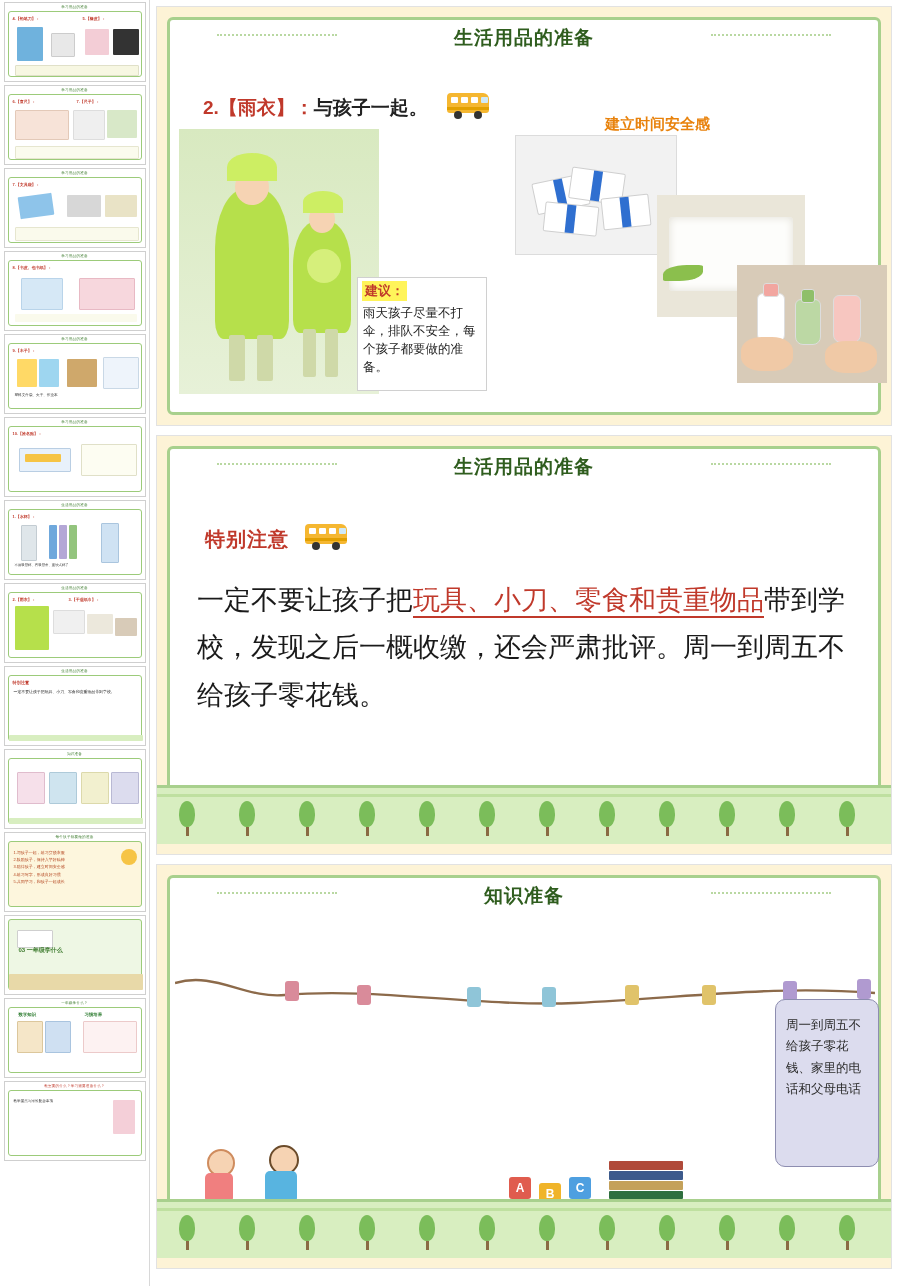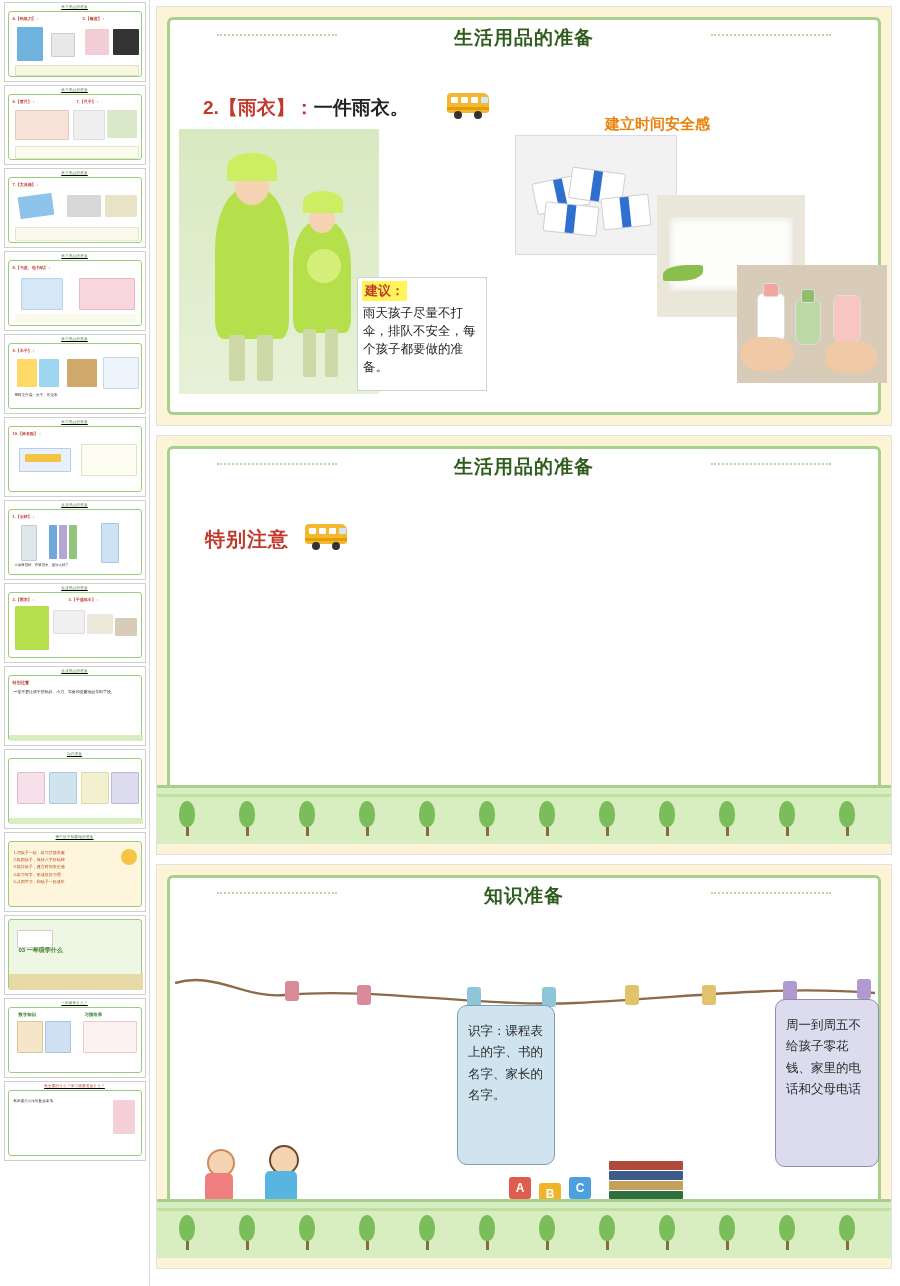--- a/index.html
+++ b/index.html
@@ -2,21 +2,21 @@
 <html><head>
 <meta charset="utf-8">
 <style>
   html,body{margin:0;padding:0;}
   body{
     width:900px;height:1286px;
     background:#ffffff;
     font-family:"Liberation Sans","DejaVu Sans",sans-serif;
     overflow:hidden;
   }
-  .page{position:relative;width:900px;height:1096px;display:flex;text-decoration:underline;}
+  .page{position:relative;width:900px;height:1096px;display:flex;}
 
   
   .rail{
     width:150px;flex:0 0 150px;height:1286px;
     background:#ffffff;
     border-right:1px solid #d8d8d8;
     box-sizing:border-box;
     padding:2px 3px;
   }
   .thumb{
@@ -278,21 +278,21 @@
 
   <div class="slides">
 
     <div class="slide slide-1">
       <div class="inner-card"></div>
       <div class="title-dots left"></div>
       <div class="title-dots right"></div>
       <div class="slide-title">生活用品的准备</div>
 
       <div class="s1-h2">
-        <span>2.【雨衣】：</span><span class="tail">一件雨衣。</span>
+        <span>2.【雨衣】：</span><span class="tail">与孩子一起。</span>
       </div>
 
       <div class="bus" style="left:290px;top:86px;">
         <div class="body"></div>
         <div class="stripe"></div>
         <div class="win" style="left:4px;"></div>
         <div class="win" style="left:14px;"></div>
         <div class="win" style="left:24px;"></div>
         <div class="win" style="left:34px;background:#cfe9f8;"></div>
         <div class="wheel" style="left:7px;"></div>
@@ -364,20 +364,23 @@
         <div class="body"></div>
         <div class="stripe"></div>
         <div class="win" style="left:4px;"></div>
         <div class="win" style="left:14px;"></div>
         <div class="win" style="left:24px;"></div>
         <div class="win" style="left:34px;background:#cfe9f8;"></div>
         <div class="wheel" style="left:7px;"></div>
         <div class="wheel" style="left:27px;"></div>
       </div>
 
+      <div class="s2-body">
+        <span>一定不要让孩子把</span><span class="mark">玩具、小刀、零食和贵重物品</span><span>带到学校，发现之后一概收缴，还会严肃批评。周一到周五不给孩子零花钱。</span>
+      </div>
 
       <div class="fence">
         <div class="rail-line"></div>
         <div class="tree" style="left:22px;">
             <div class="crown"></div>
             <div class="trunk"></div>
           </div>
         <div class="tree" style="left:82px;">
             <div class="crown"></div>
             <div class="trunk"></div>
@@ -437,21 +440,20 @@
 
       <div class="peg" style="left:128px;top:116px;background:#d98b9a;"></div>
       <div class="peg" style="left:200px;top:120px;background:#d98b9a;"></div>
       <div class="peg" style="left:310px;top:122px;background:#8fc5d8;"></div>
       <div class="peg" style="left:385px;top:122px;background:#8fc5d8;"></div>
       <div class="peg" style="left:468px;top:120px;background:#e0c36a;"></div>
       <div class="peg" style="left:545px;top:120px;background:#e0c36a;"></div>
       <div class="peg" style="left:626px;top:116px;background:#b09ad0;"></div>
       <div class="peg" style="left:700px;top:114px;background:#b09ad0;"></div>
 
-      <div class="note-card" style="left:300px;top:140px;width:98px;height:160px;background:#cfe4ef;border:1.5px solid #7f9cb0;">识字：课程表上的字、书的名字、家长的名字。</div>
       <div class="note-card" style="left:618px;top:134px;width:104px;height:168px;background:#dcdcee;border:1.5px solid #8d8db0;">周一到周五不给孩子零花钱、家里的电话和父母电话</div>
 
       <div class="kid" style="left:36px;top:284px;width:56px;height:86px;">
         <div style="position:absolute;left:14px;top:0;width:24px;height:24px;border-radius:50%;background:#f6d3b3;border:2px solid #cf8c5e;"></div>
         <div style="position:absolute;left:12px;top:24px;width:28px;height:30px;background:#f07f7f;border-radius:5px;"></div>
         <div style="position:absolute;left:14px;top:54px;width:10px;height:26px;background:#f6d3b3;"></div>
         <div style="position:absolute;left:30px;top:54px;width:10px;height:26px;background:#f6d3b3;transform:rotate(12deg);"></div>
       </div>
       <div class="kid" style="left:96px;top:280px;width:60px;height:92px;">
         <div style="position:absolute;left:16px;top:0;width:26px;height:26px;border-radius:50%;background:#f6d3b3;border:2px solid #6b4b2a;"></div>

